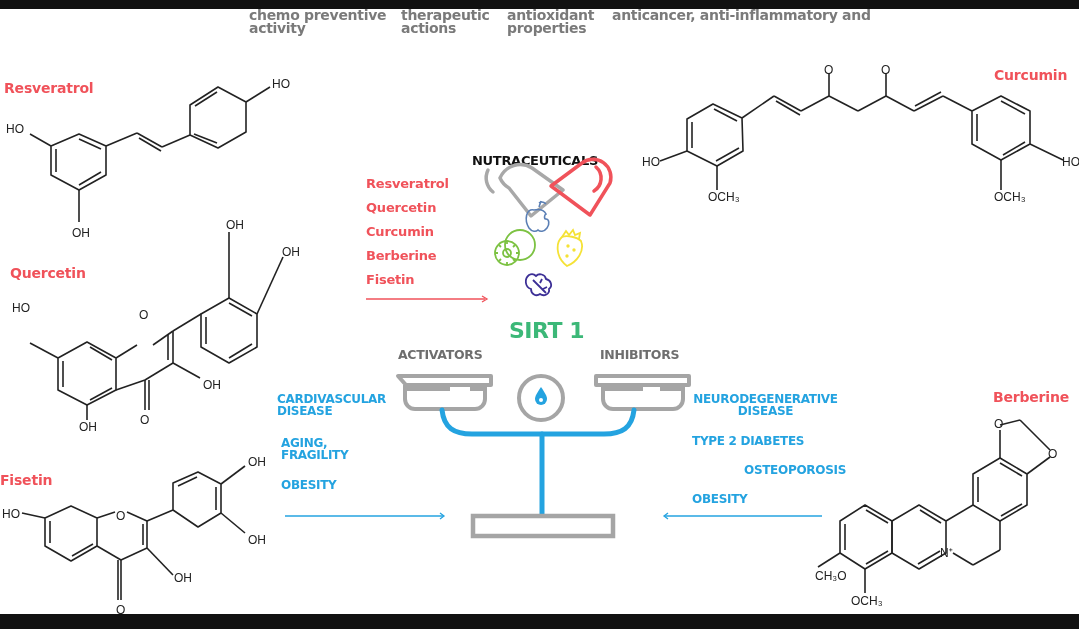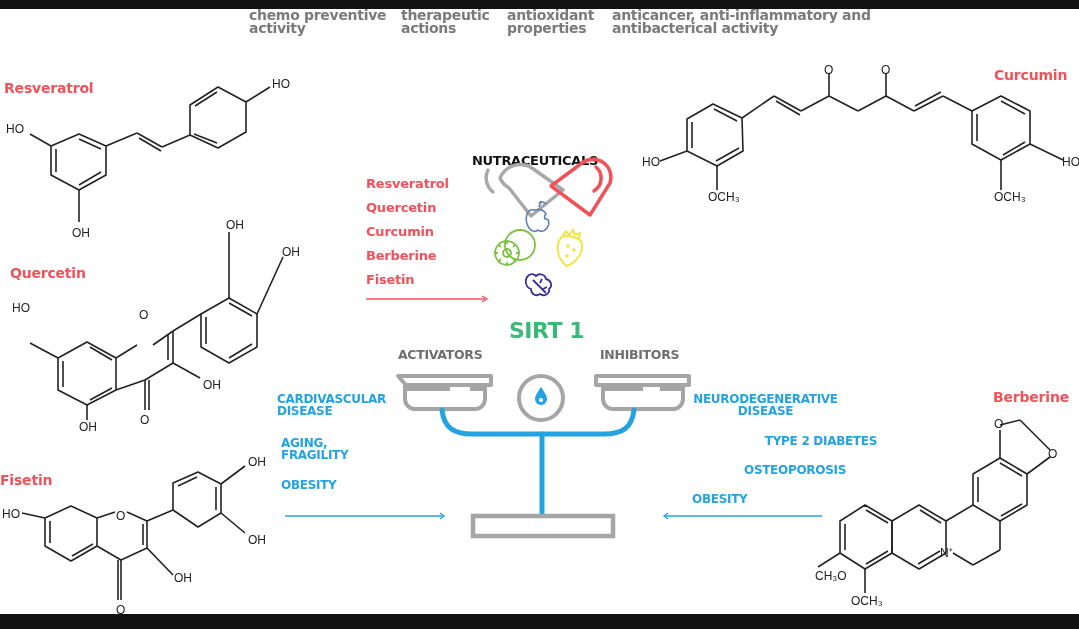--- a/index.html
+++ b/index.html
@@ -29,21 +29,20 @@
   <div class="hdr" style="left:401px">
     <div>therapeutic</div>
     <div>actions</div>
   </div>
   <div class="hdr" style="left:507px">
     <div>antioxidant</div>
     <div>properties</div>
   </div>
   <div class="hdr" style="left:612px">
     <div>anticancer, anti-inflammatory and</div>
-    <div>antibacterical activity</div>
   </div>
 
   <div class="name" style="left:4px;top:80px">Resveratrol</div>
   <div class="name" style="left:10px;top:265px">Quercetin</div>
   <div class="name" style="left:0px;top:472px">Fisetin</div>
   <div class="name" style="left:994px;top:67px">Curcumin</div>
   <div class="name" style="left:993px;top:389px">Berberine</div>
 
   <svg class="layer" width="1079" height="629">
     <g stroke="#222" stroke-width="1.6" fill="none" stroke-linejoin="round">
@@ -289,18 +288,18 @@
   <div class="dis" style="left:281px;top:437px">
     <div>AGING,</div>
     <div>FRAGILITY</div>
   </div>
   <div class="dis" style="left:281px;top:479px">OBESITY</div>
 
   <div class="dis" style="left:692px;top:393px;width:147px;text-align:center">
     <div>NEURODEGENERATIVE</div>
     <div>DISEASE</div>
   </div>
-  <div class="dis" style="left:724px;top:435px;width:153px;text-align:right">TYPE 2 DIABETES</div>
+  <div class="dis" style="left:692px;top:435px;width:153px;text-align:left">TYPE 2 DIABETES</div>
   <div class="dis" style="left:692px;top:464px;width:154px;text-align:right">OSTEOPOROSIS</div>
   <div class="dis" style="left:692px;top:493px;width:149px;text-align:left">OBESITY</div>
 
   <div class="botbar"></div>
 </div>
 
 </body></html>

